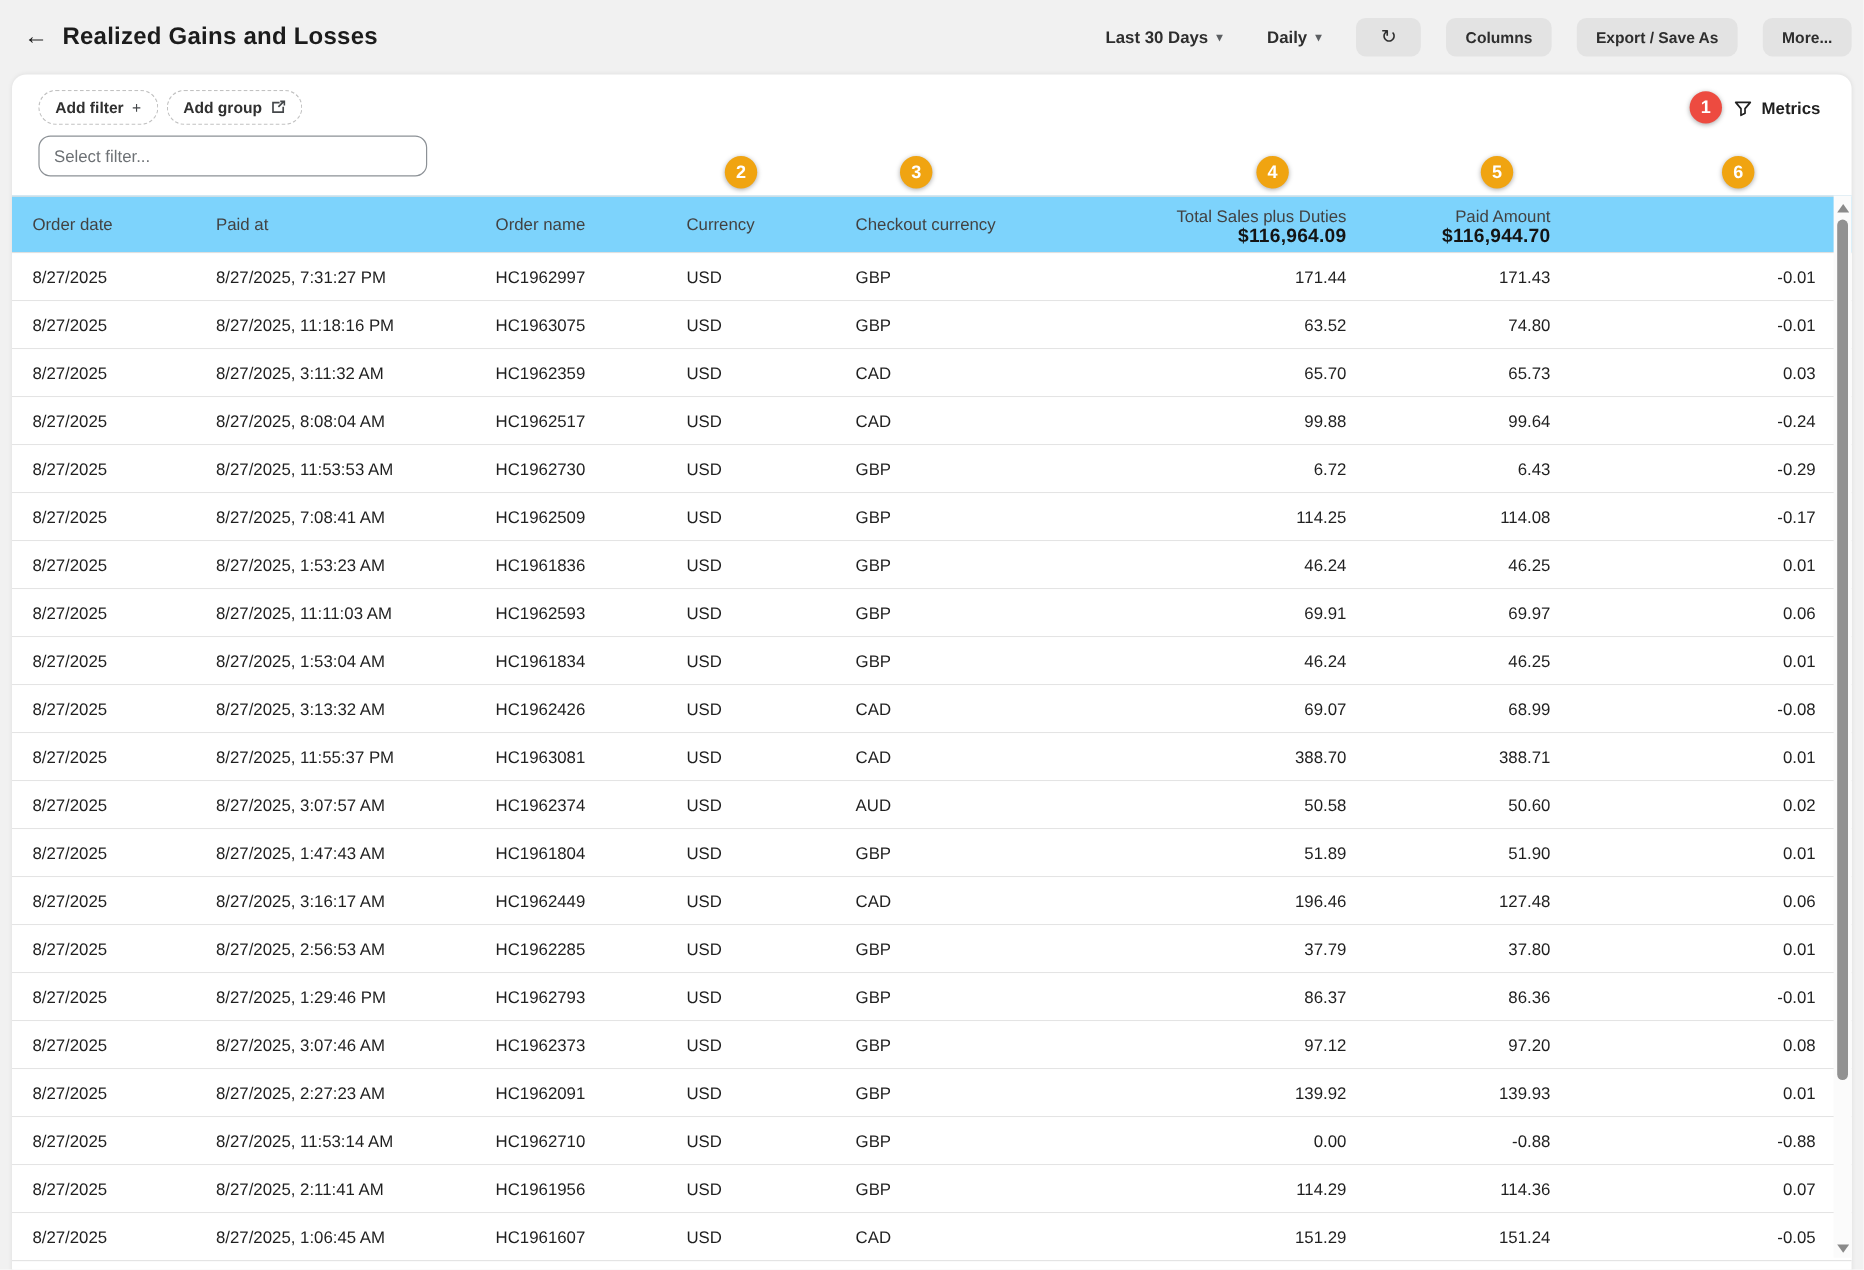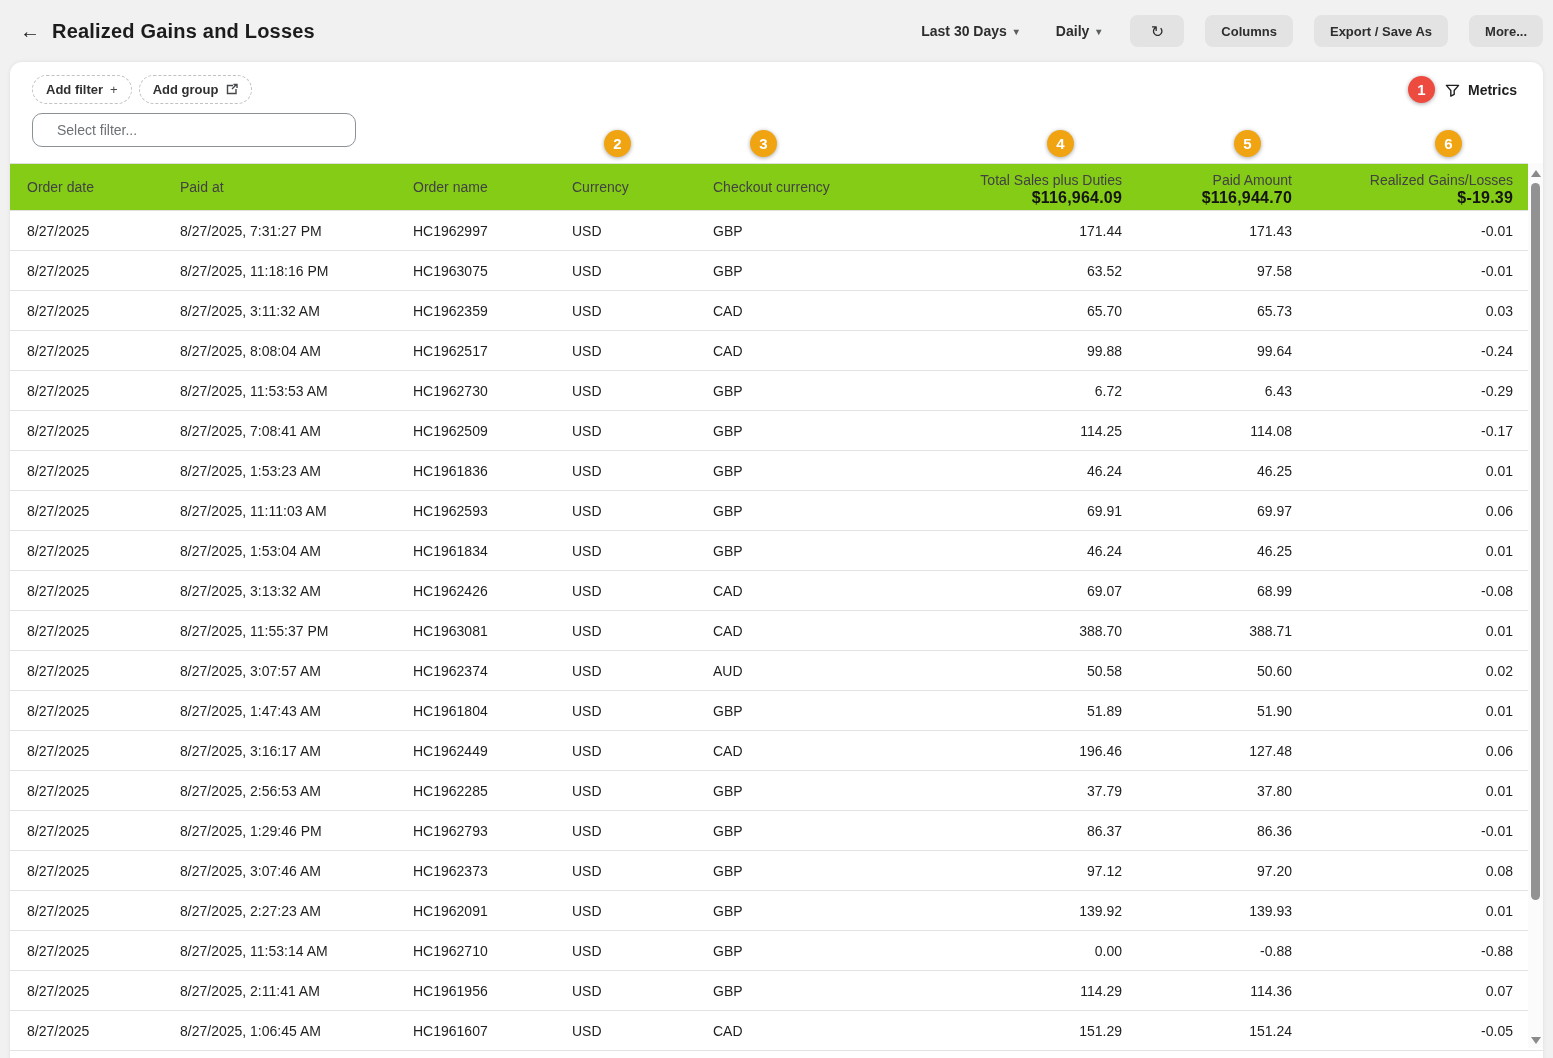--- a/index.html
+++ b/index.html
@@ -28,33 +28,33 @@
   .card { position:absolute; left:10px; top:62px; width:1533px; height:1010px;
     background:#fff; border-radius:12px 12px 0 0; box-shadow:0 0 4px rgba(0,0,0,.08); }
 
   
   .filters-row { position:absolute; left:22px; top:13px; display:flex; gap:7px;align-items:flex-end; }
   .pill-btn { display:flex; align-items:center; gap:7px; border:1.5px dashed #c2c2c2;
     border-radius:16px; background:#fff; height:29px; padding:0 13px;
     font-size:13px; font-weight:700; color:#303030; cursor:pointer; }
   .pill-icon { font-size:13px; font-weight:400; color:#44474a; display:flex; align-items:center; }
   .filter-input { position:absolute; left:22px; top:51px; width:324px; height:34px;
-    border:1px solid #8c9196; border-radius:10px; padding:0 24px; font-size:14px;
+    border:1px solid #8c9196; border-radius:10px; padding:0 12px; font-size:14px;
     font-family:inherit; color:#1a1a1a; background:#fff; outline:none; }
   .filter-input::placeholder { color:#6d7175; }
   .metrics-btn { position:absolute; right:26px; top:15px; display:flex; align-items:center; gap:8px;
     background:transparent; border:none; font-size:14px; font-weight:700; color:#1f1f1f; cursor:pointer; height:26px; }
   .metrics-btn svg { display:block; }
 
   
   .table-wrap { position:absolute; left:0; top:101px; width:1533px; bottom:0; }
   .grid-row { display:grid;
     grid-template-columns:153px 233px 159px 141px 160px 249px 170px 1fr;
     padding-left:17px; padding-right:30px; align-items:center; }
-  .thead { height:48px; background:#84cc16; border-top:1px solid #e0e0e0;
+  .thead { height:48px; background:#7dd3fc; border-top:1px solid #e0e0e0;
     border-bottom:1px solid #e0e0e0; }
   .th { font-size:14px; color:#424242; display:flex; flex-direction:column; justify-content:center; height:100%; }
   .th.num { align-items:flex-end; text-align:right; padding-top:4px; }
   .th .total { font-size:16px; font-weight:700; color:#141414; margin-top:1px; letter-spacing:.2px;margin-left:14px; }
   .tbody .grid-row { height:40px; border-bottom:1px solid #e4e4e4; background:#fff; cursor:pointer; }
   .td { font-size:14px; color:#1f1f1f; }
   .td.num { text-align:right; }
 
   
   .vscroll { position:absolute; right:0; top:101px; width:15px; height:885px; background:#fbfbfb; }
@@ -135,24 +135,20 @@
       <div class="th">Currency</div>
       <div class="th">Checkout currency</div>
       <div class="th num">
         <span>Total Sales plus Duties</span>
         <span class="total">$116,964.09</span>
       </div>
       <div class="th num">
         <span>Paid Amount</span>
         <span class="total">$116,944.70</span>
       </div>
-      <div class="th num">
-        <span>Realized Gains/Losses</span>
-        <span class="total">$-19.39</span>
-      </div>
     </div>
 
     <div class="tbody">
       <div class="grid-row">
         <div class="td">8/27/2025</div>
         <div class="td">8/27/2025, 7:31:27 PM</div>
         <div class="td">HC1962997</div>
         <div class="td">USD</div>
         <div class="td">GBP</div>
         <div class="td num">171.44</div>
@@ -160,21 +156,21 @@
         <div class="td num">-0.01</div>
       </div>
 
       <div class="grid-row">
         <div class="td">8/27/2025</div>
         <div class="td">8/27/2025, 11:18:16 PM</div>
         <div class="td">HC1963075</div>
         <div class="td">USD</div>
         <div class="td">GBP</div>
         <div class="td num">63.52</div>
-        <div class="td num">97.58</div>
+        <div class="td num">74.80</div>
         <div class="td num">-0.01</div>
       </div>
 
       <div class="grid-row">
         <div class="td">8/27/2025</div>
         <div class="td">8/27/2025, 3:11:32 AM</div>
         <div class="td">HC1962359</div>
         <div class="td">USD</div>
         <div class="td">CAD</div>
         <div class="td num">65.70</div>

